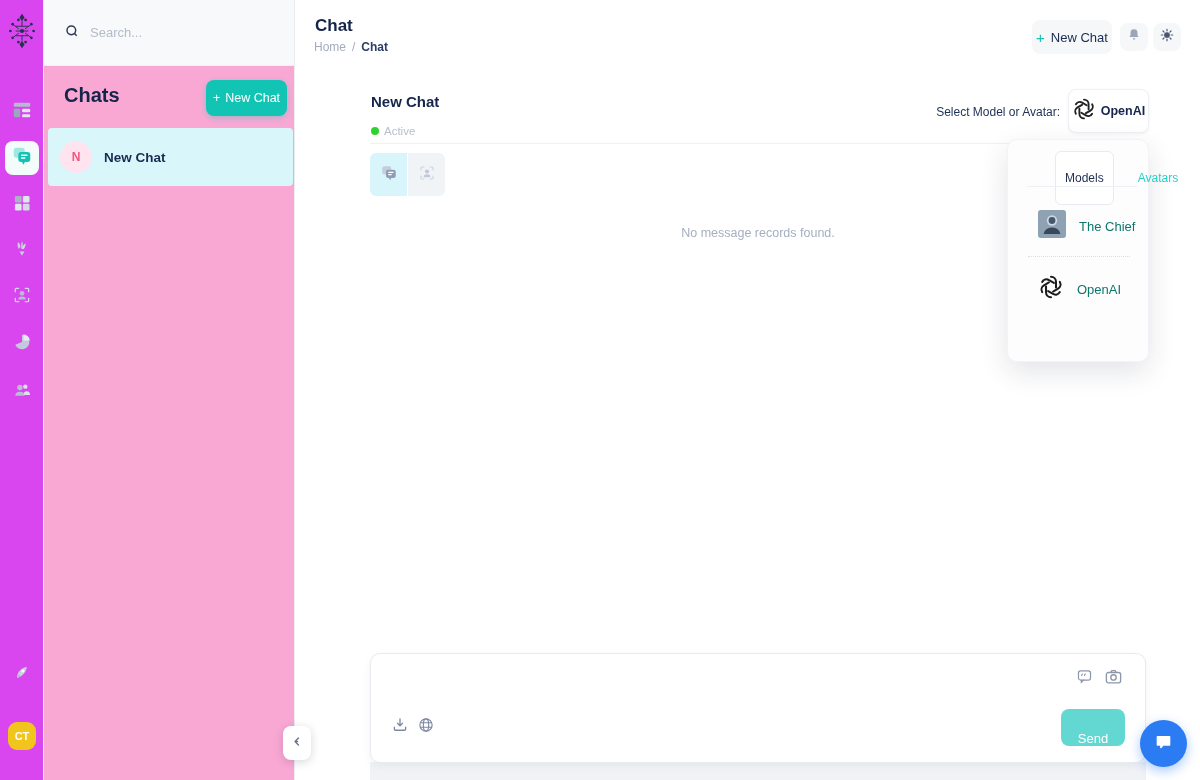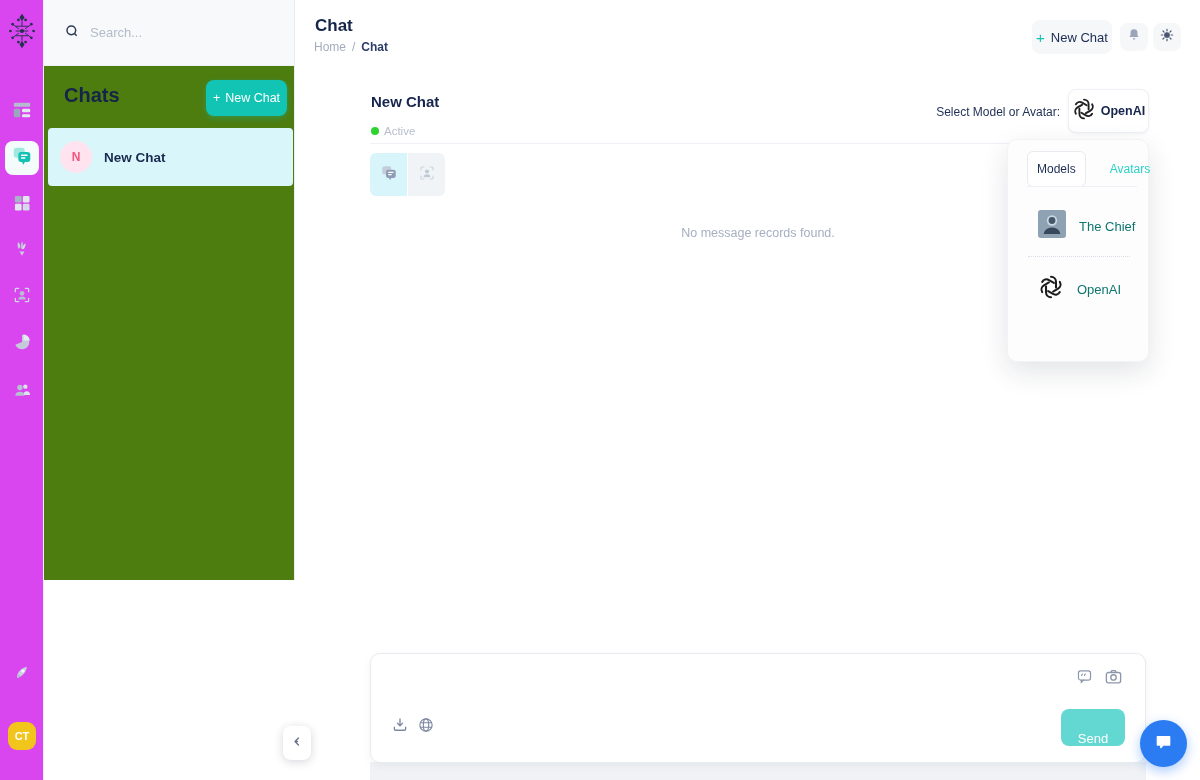--- a/index.html
+++ b/index.html
@@ -10,21 +10,21 @@
   
   #rail { left:0; top:0; width:44px; height:780px; background:#d946ef; border-right:1px solid #eef1f5; }
   .rail-btn { position:absolute; left:5px; width:34px; height:34px; border-radius:8px;
               display:flex; align-items:center; justify-content:center; cursor:pointer; }
   .rail-btn.active { background:#f3fbfb; }
   #ct-avatar { position:absolute; left:8px; top:722px; width:28px; height:28px; border-radius:9px;
                background:#f2c51d; color:#fff; font-size:11px; font-weight:bold;
                display:flex; align-items:center; justify-content:center; cursor:pointer; }
 
   
-  #sidebar { left:44px; top:0; width:251px; height:580px; background:#4d7c0f; border-right:1px solid #e9edf2; }
+  #sidebar { left:44px; top:0; width:251px; height:780px; background:#f9a8d4; border-right:1px solid #e9edf2; }
   #search-row { position:absolute; left:0; top:0; width:100%; height:66px; background:#f7f9fa;
                 border-bottom:1px solid #eef1f5; display:flex; align-items:center; padding-left:20px; gap:10px; }
   #search-input { border:none; outline:none; background:transparent; font-size:13px; color:#5b6677; width:150px; }
   #search-input::placeholder { color:#b3bcc9; }
   #chats-heading { position:absolute; left:20px; top:84px; font-size:20px; font-weight:bold; color:#15254a; }
   #sb-new-chat { position:absolute; left:162px; top:80px; width:81px; height:36px; border-radius:8px;
                  background:#12c4b4; color:#fff; font-size:12.5px; display:flex; align-items:center;
                  justify-content:center; gap:5px; cursor:pointer; box-shadow:0 2px 6px rgba(18,196,180,.35); }
   #chat-item { position:absolute; left:4px; top:128px; width:245px; height:58px; background:#d9f6fb;
                border-radius:4px; display:flex; align-items:center; padding-left:12px; gap:12px; cursor:pointer; }
@@ -58,22 +58,22 @@
 
   #select-label { position:absolute; right:140px; top:105px; font-size:12px; font-weight:normal; color:#1e2e54; white-space:nowrap; }
   #select-btn { position:absolute; left:773px; top:89px; width:81px; height:44px; background:#fff;
                 border:1px solid #edf0f4; border-radius:8px; box-shadow:0 1px 3px rgba(20,30,60,.06);
                 display:flex; align-items:center; justify-content:center; gap:5px; cursor:pointer; }
   #select-btn .lbl { font-size:12.5px; font-weight:bold; color:#16254d; }
 
   #dropdown { position:absolute; left:712px; top:139px; width:142px; height:223px; background:#fdfdfe;
               border:1px solid #f1f3f6; border-radius:10px; box-shadow:0 10px 28px rgba(25,35,60,.12); }
   #dd-tabs { position:absolute; left:19px; top:11px; display:flex; align-items:center; }
-  #tab-models { border:1px solid #e7ebf0; border-radius:6px; background:#fff; padding:10px 9px;
-                font-size:12px; color:#1c2c52; cursor:pointer; }
+  #tab-models { border:1px solid #e7ebf0; border-radius:6px; background:#fff; padding:19px 9px;
+                font-size:12px; color:#1c2c52; cursor:pointer;margin-left:28px; }
   #tab-avatars { margin-left:24px; font-size:12px; color:#2bd0c6; cursor:pointer; }
   #dd-underline { position:absolute; left:19px; top:46px; width:110px; height:1px; background:#edf0f4; }
   .dd-item { position:absolute; left:30px; display:flex; align-items:center; gap:13px; cursor:pointer; }
   .dd-item .lbl { font-size:13px; color:#0f766e; }
   #dd-divider { position:absolute; left:20px; top:116px; width:102px; border-top:1px dotted #d9dee8; }
 
   #empty-msg { position:absolute; left:75px; top:226px; width:776px; text-align:center;
                font-size:12.5px; color:#a6afc0; }
 
   

